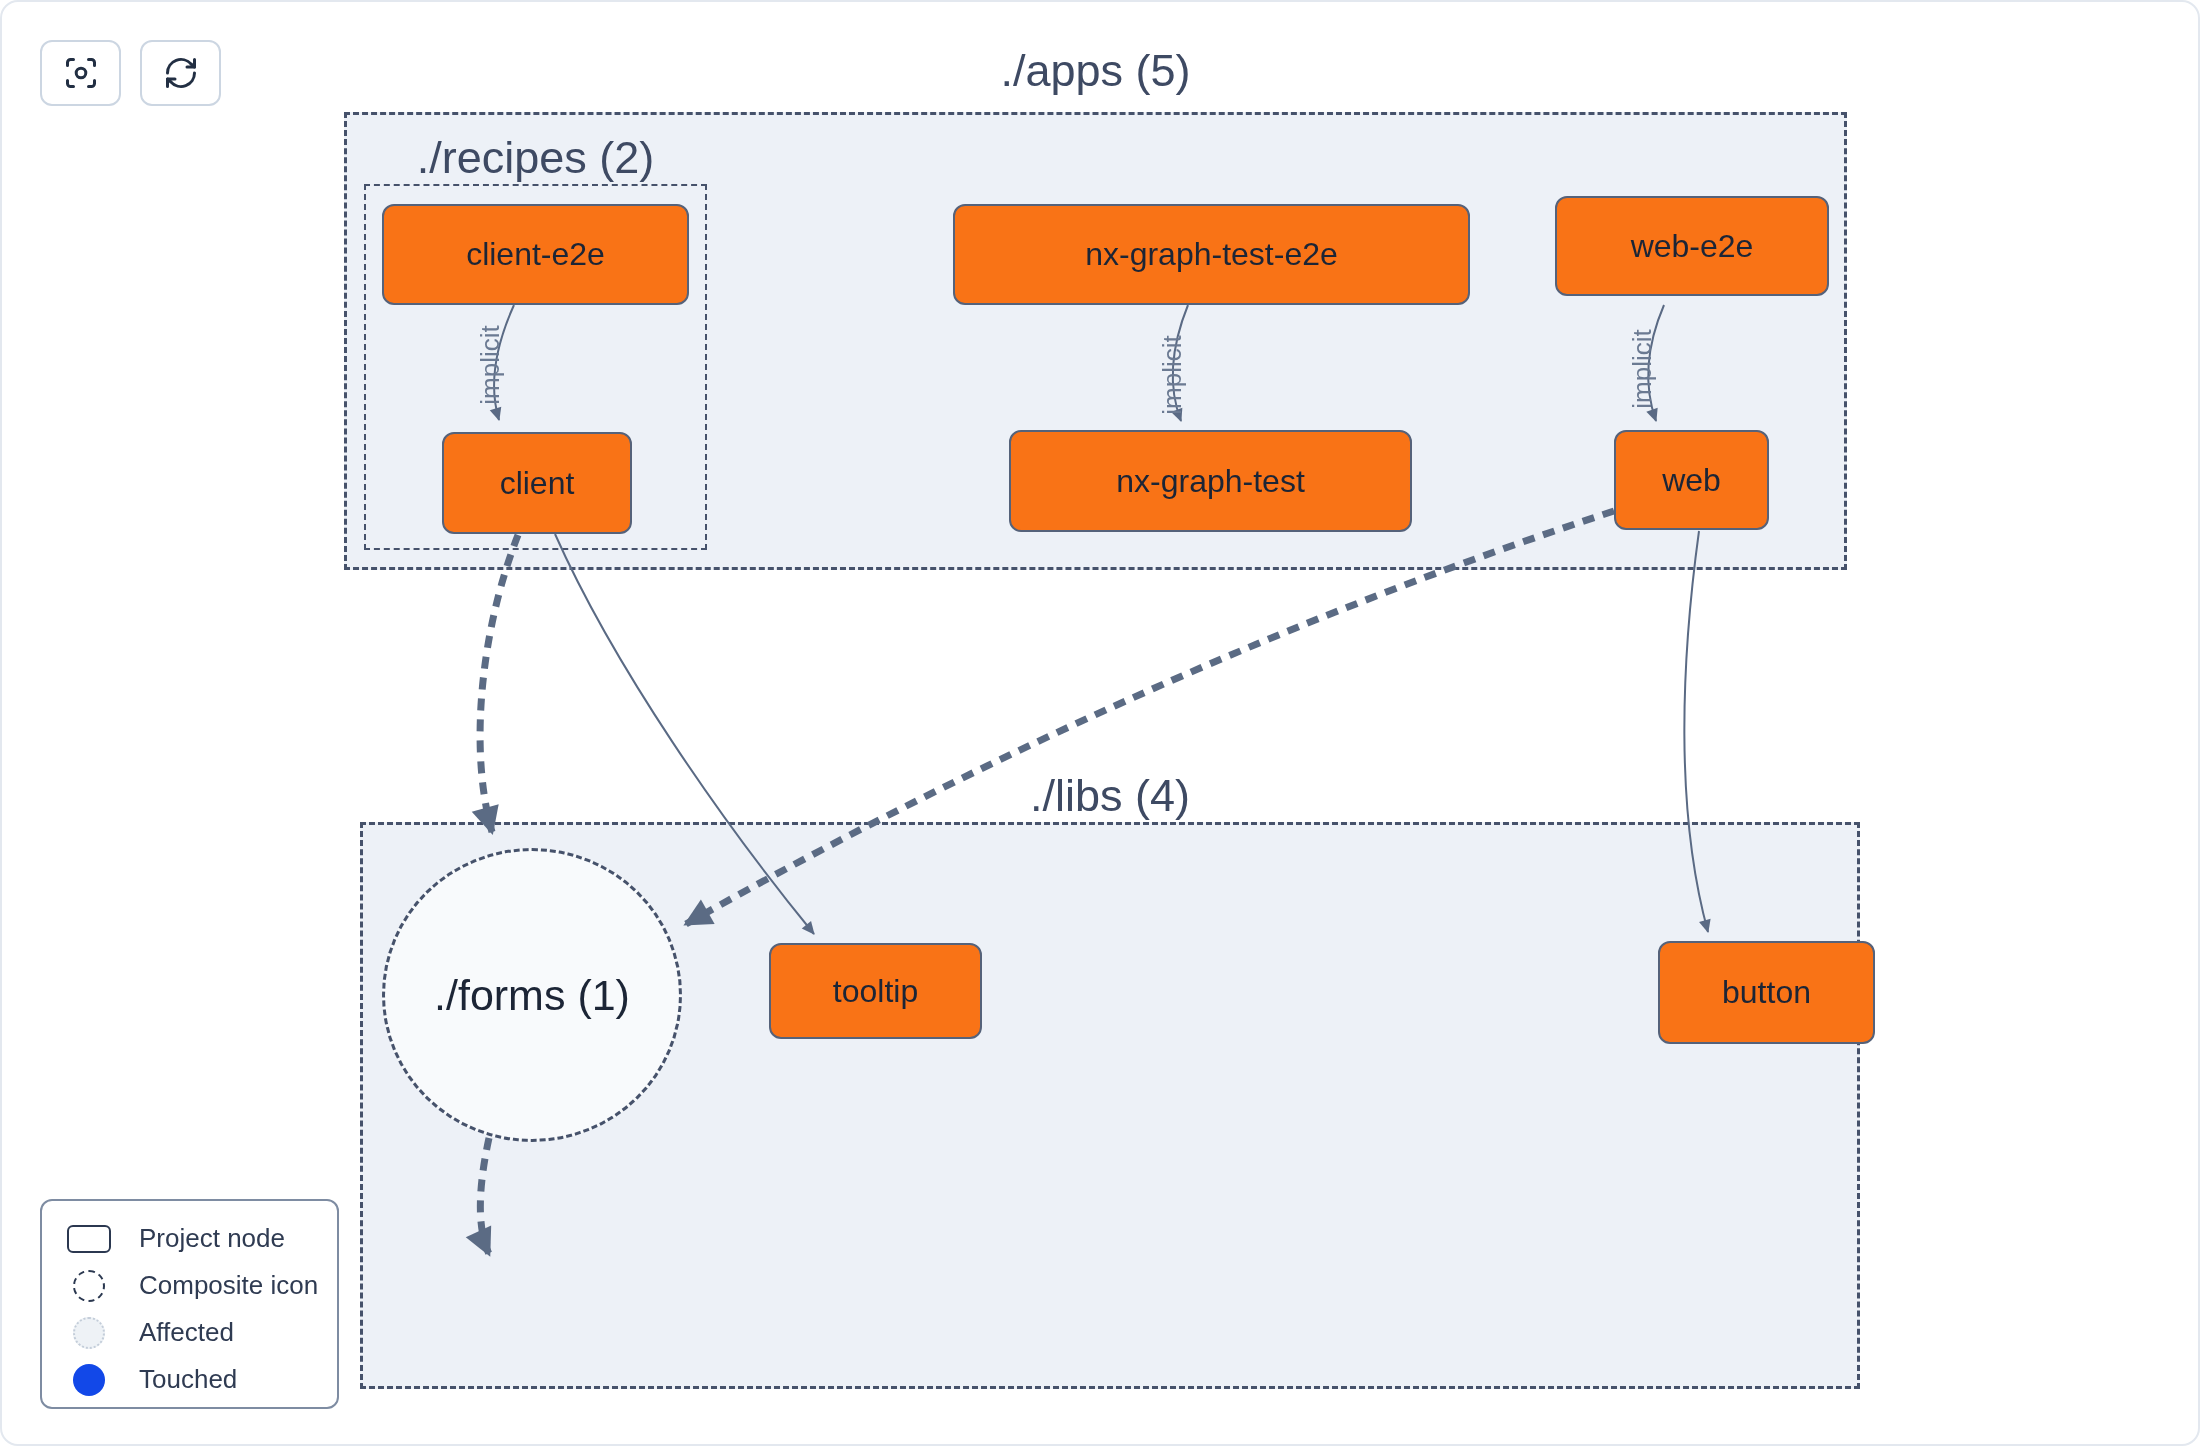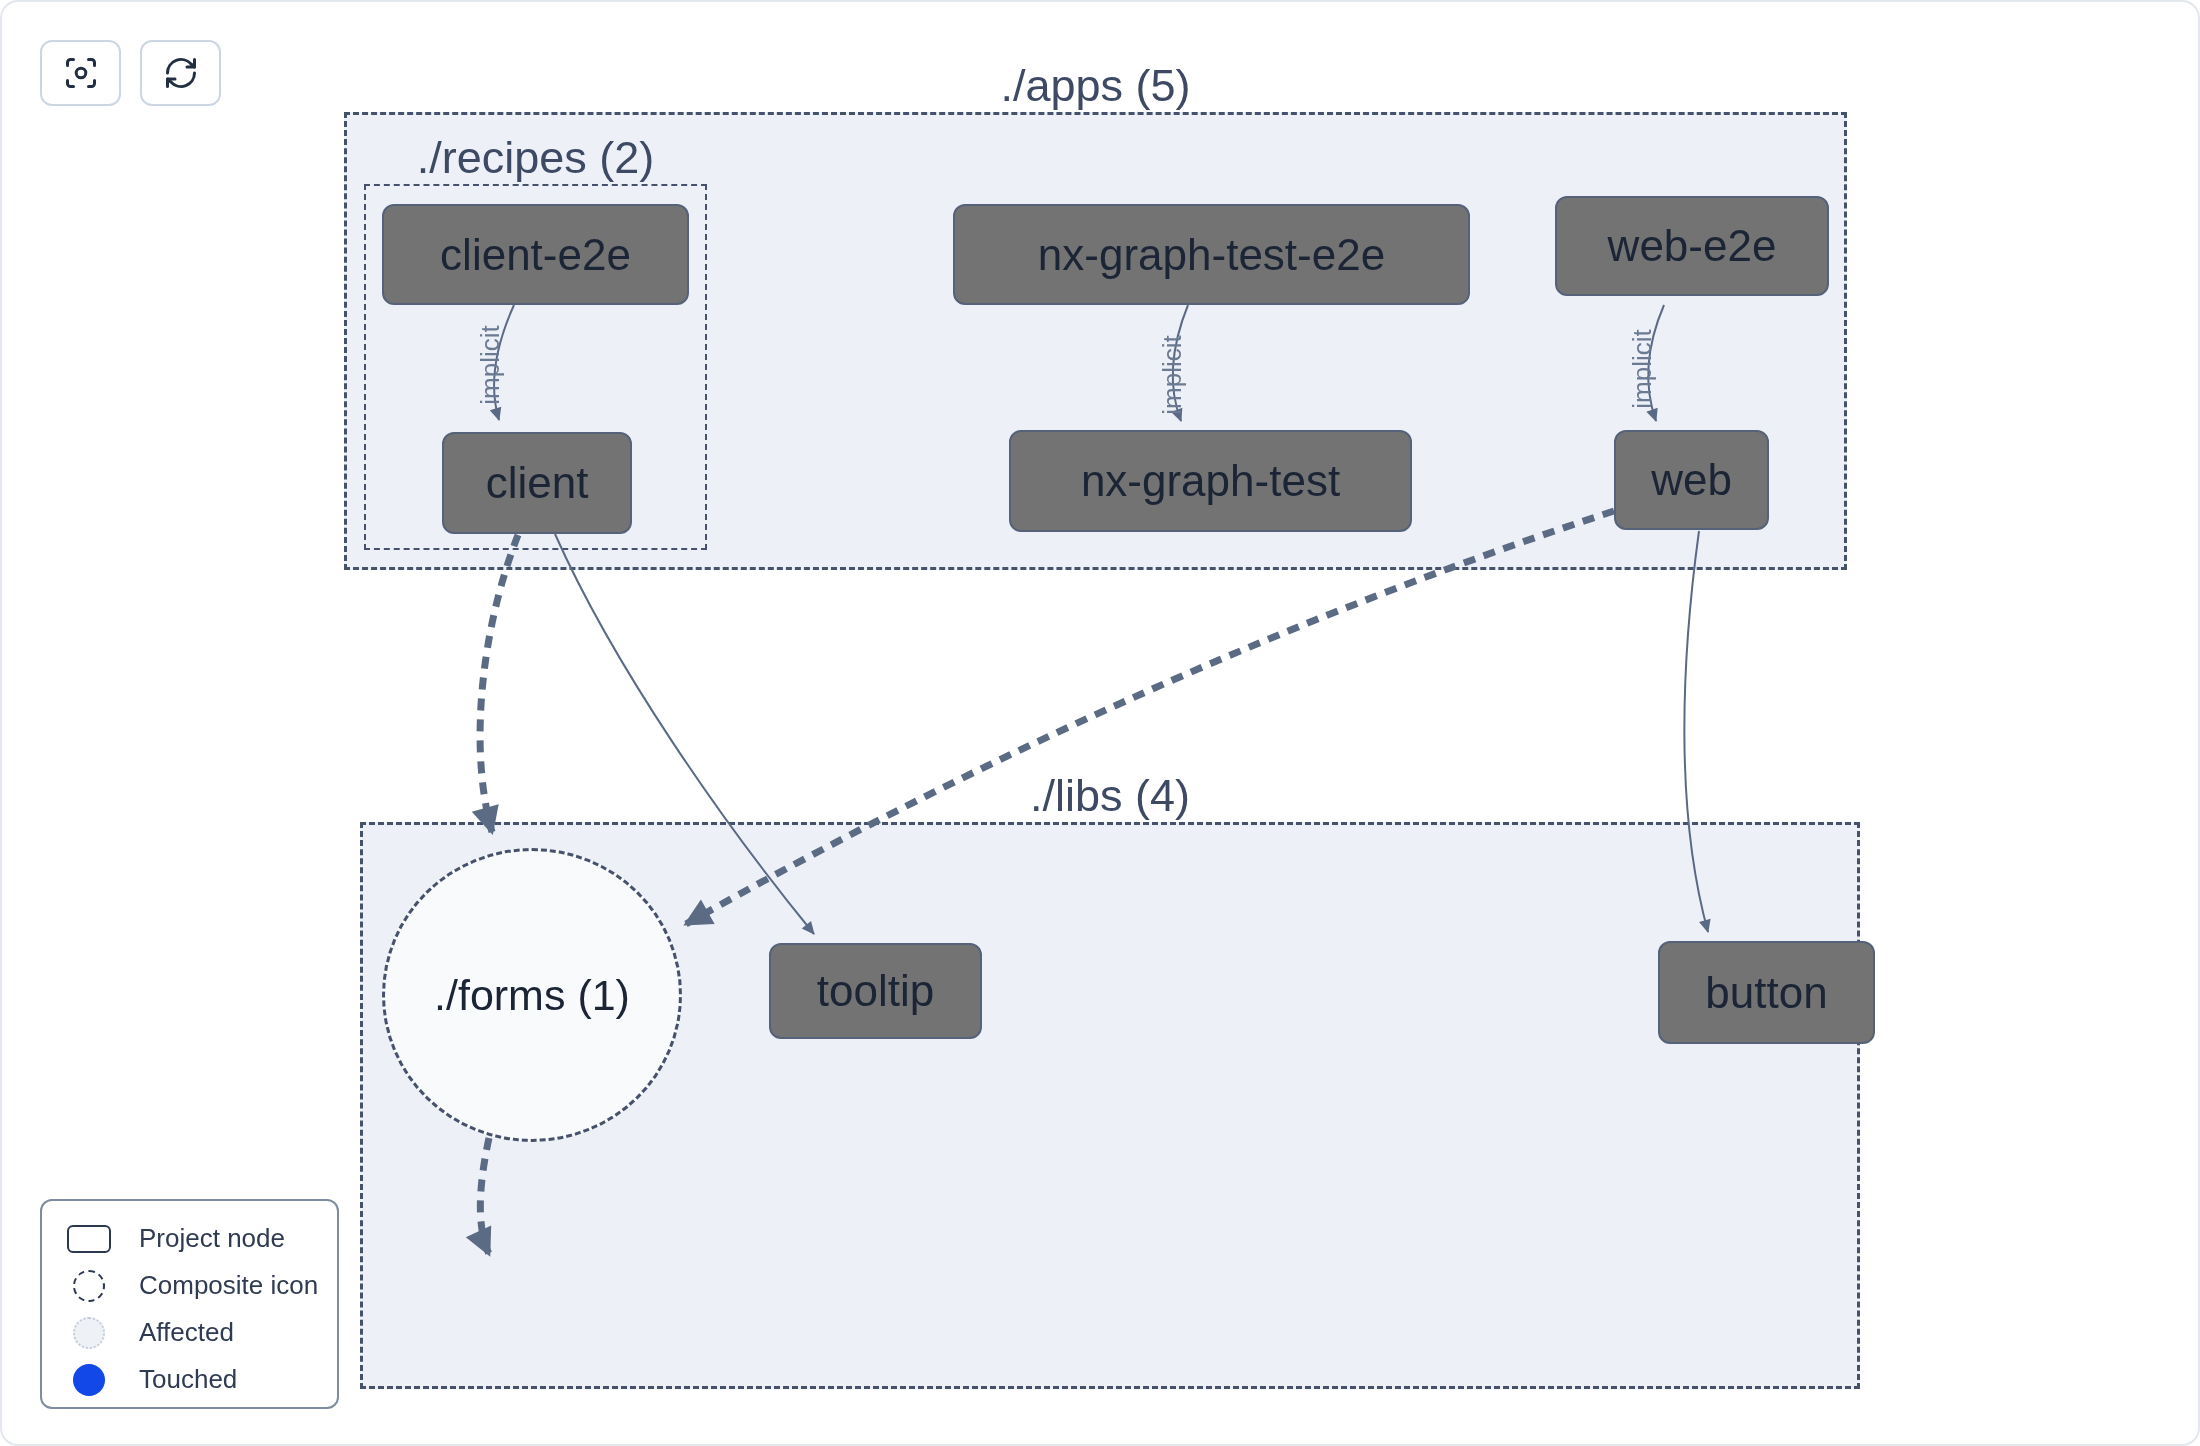--- a/index.html
+++ b/index.html
@@ -20,41 +20,41 @@
   #btn-refresh{left:138px;top:38px;}
   
   .cluster{position:absolute;background:#edf1f7;border:3px dashed #46526b;z-index:1;}
   #cluster-apps{left:342px;top:110px;width:1503px;height:458px;}
   #cluster-recipes{left:362px;top:182px;width:343px;height:366px;border-width:2.5px;background:transparent;z-index:2;}
   #cluster-libs{left:358px;top:820px;width:1500px;height:567px;}
   .cluster-title{
     position:absolute;height:58px;display:flex;align-items:flex-end;justify-content:center;
     font-size:45px;color:#3e4a63;z-index:2;line-height:1.1;pointer-events:none;
   }
-  #title-apps{left:342px;top:50px;width:1503px;}
+  #title-apps{left:342px;top:35px;width:1503px;}
   #title-recipes{left:362px;top:122px;width:343px;}
   #title-libs{left:358px;top:760px;width:1500px;}
   
   .composite-node{
     position:absolute;left:380px;top:846px;width:300px;height:294px;border-radius:50%;
     background:#f8fafc;border:3px dashed #46526b;display:flex;align-items:center;
     justify-content:center;font-size:43px;color:#1c2536;z-index:2;
   }
   
   #edges{position:absolute;left:0;top:0;z-index:3;pointer-events:none;}
   .edge-thin{stroke:#5a6a84;stroke-width:2;fill:none;}
   .edge-thick{stroke:#5b6b84;stroke-width:7;fill:none;stroke-dasharray:12 9;}
   .edge-label{
     position:absolute;z-index:4;font-size:26px;color:#6b7a92;white-space:nowrap;
     transform:translate(-50%,-50%) rotate(-90deg);pointer-events:none;
   }
   
   .node{
-    position:absolute;background:#737373;border:2px solid #55627a;border-radius:12px;
-    display:flex;align-items:center;justify-content:center;font-size:44px;color:#1c2536;
+    position:absolute;background:#f97316;border:2px solid #55627a;border-radius:12px;
+    display:flex;align-items:center;justify-content:center;font-size:32px;color:#1c2536;
     z-index:5;cursor:pointer;
   }
   #node-client-e2e{left:380px;top:202px;width:307px;height:101px;}
   #node-nx-graph-test-e2e{left:951px;top:202px;width:517px;height:101px;}
   #node-web-e2e{left:1553px;top:194px;width:274px;height:100px;}
   #node-client{left:440px;top:430px;width:190px;height:102px;}
   #node-nx-graph-test{left:1007px;top:428px;width:403px;height:102px;}
   #node-web{left:1612px;top:428px;width:155px;height:100px;}
   #node-tooltip{left:767px;top:941px;width:213px;height:96px;}
   #node-button{left:1656px;top:939px;width:217px;height:103px;}

